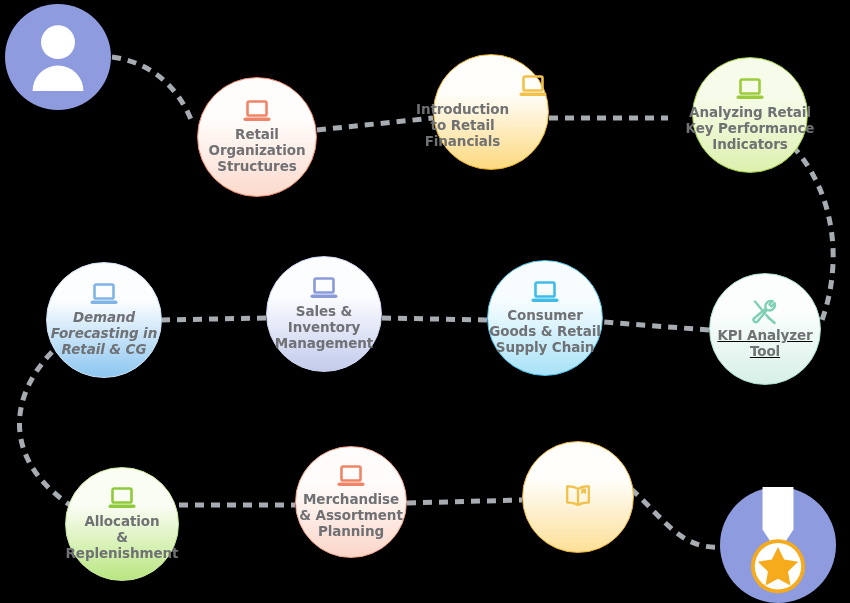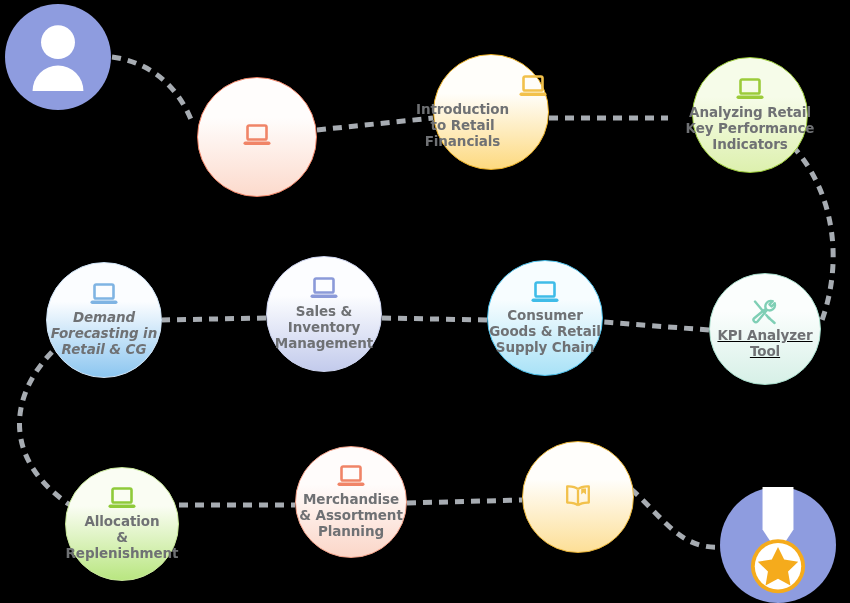--- a/index.html
+++ b/index.html
@@ -76,20 +76,23 @@
       <path d="M 407,503 L 522,500" fill="none" stroke="#a7acb2" stroke-width="5" stroke-linecap="butt" stroke-dasharray="9 7"></path>
       <path d="M 631,489 C 664,518 680,550 722,547" fill="none" stroke="#a7acb2" stroke-width="5" stroke-linecap="butt" stroke-dasharray="9 7"></path>
     </svg>
 
   <div id="nodes-layer">
       <div class="node" style="left: 197px; top: 77px; width: 120px; height: 120px; background: linear-gradient(rgb(255, 253, 252) 0%, rgb(255, 253, 252) 34%, rgb(252, 218, 204) 100%); border: 1.6px solid rgb(240, 132, 103);">
         <div class="node-icon"><svg width="30" height="26" viewBox="0 0 30 26">
             <rect x="5.5" y="2.5" width="19" height="14" rx="1.6" fill="none" stroke="#f08467" stroke-width="2.6"></rect>
             <rect x="1.5" y="18.5" width="27" height="3.6" rx="1.8" fill="#f08467"></rect>
           </svg></div>
+        <div class="node-label">Retail
+Organization
+Structures</div>
       </div>
       <div class="node" style="left: 433px; top: 54px; width: 116px; height: 116px; background: linear-gradient(rgb(255, 254, 250) 0%, rgb(255, 254, 250) 34%, rgb(253, 217, 127) 100%); border: 1.6px solid rgb(232, 174, 38); align-items: flex-end;">
         <div class="node-icon"><svg width="30" height="26" viewBox="0 0 30 26">
             <rect x="5.5" y="2.5" width="19" height="14" rx="1.6" fill="none" stroke="#f2c14b" stroke-width="2.6"></rect>
             <rect x="1.5" y="18.5" width="27" height="3.6" rx="1.8" fill="#f2c14b"></rect>
           </svg></div>
         <div class="node-label">Introduction
 to Retail
 Financials</div>
       </div>

